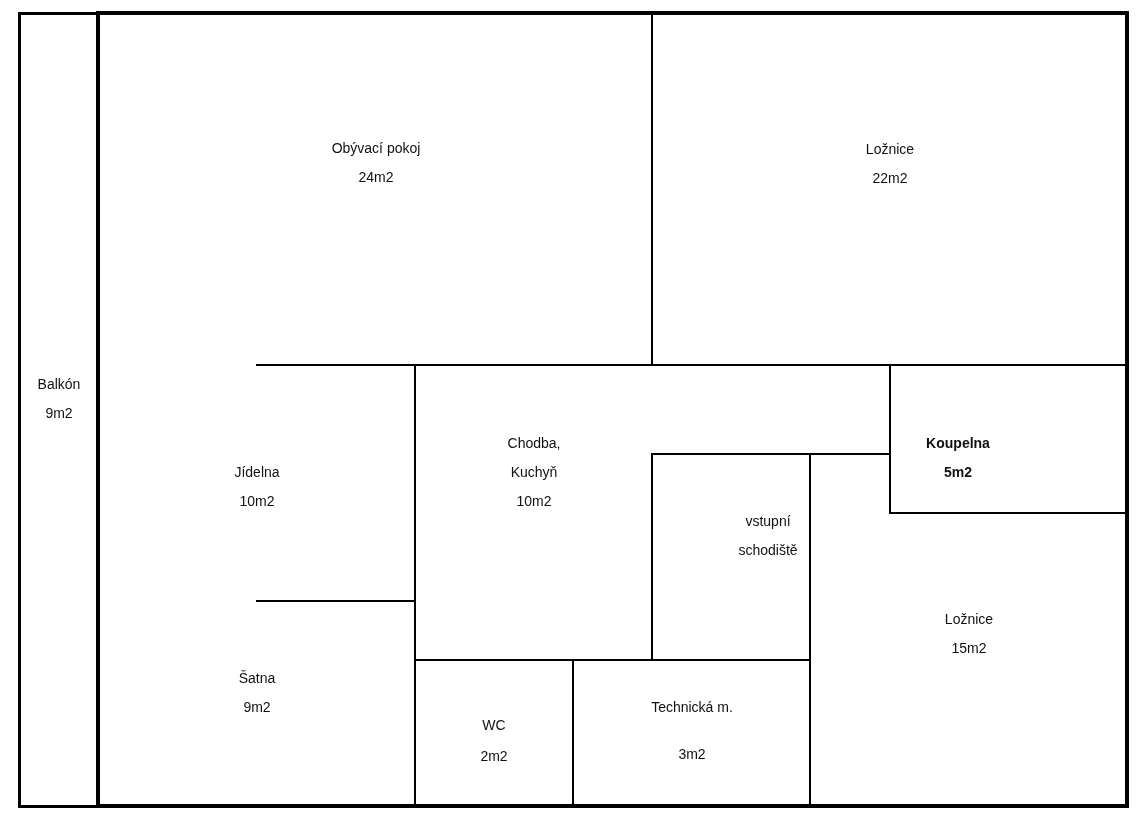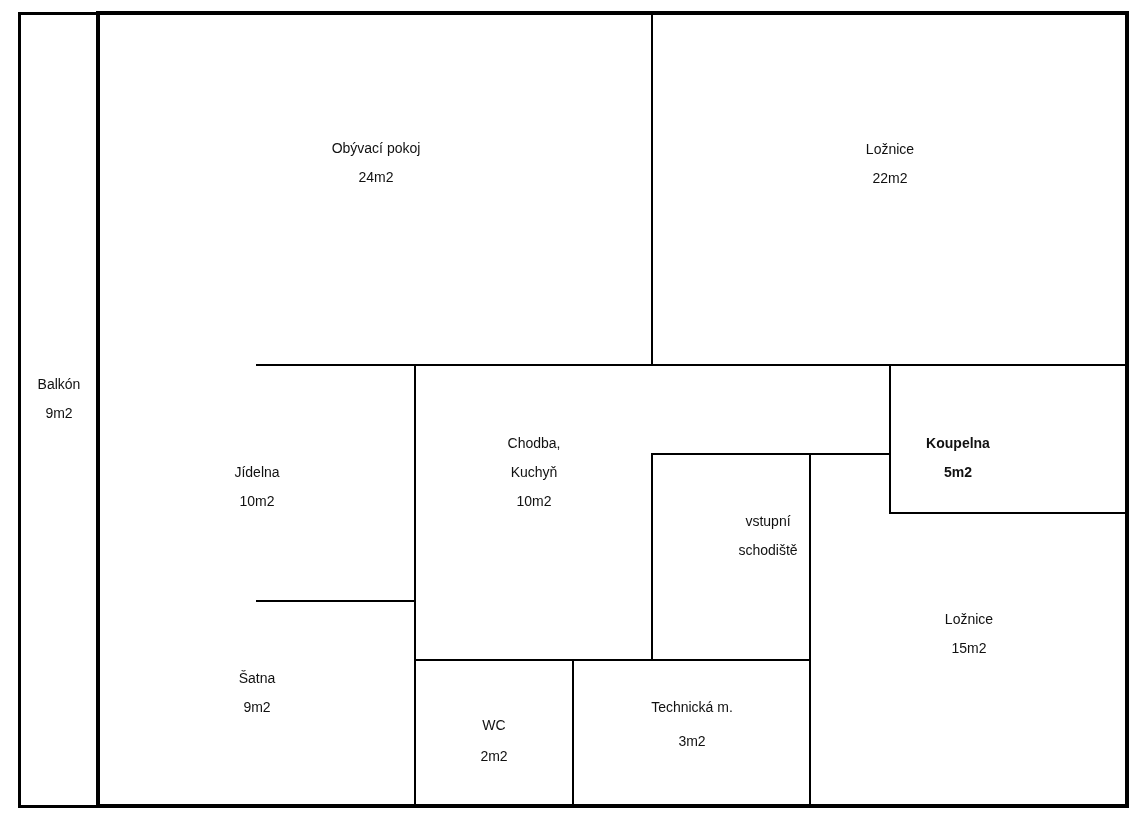--- a/index.html
+++ b/index.html
@@ -67,14 +67,14 @@
 <div class="label" style="left:257px;top:664px;">
   <div>Šatna</div>
   <div>9m2</div>
 </div>
 <div class="label" style="left:494px;top:693px;margin-top:18px;">
   <div>WC</div>
   <div style="margin-top:2px;">2m2</div>
 </div>
 <div class="label" style="left:692px;top:693px;">
   <div>Technická m.</div>
-  <div style="margin-top:5px;">3m2</div>
+  <div style="margin-top:18px;">3m2</div>
 </div>
 
 </body></html>

